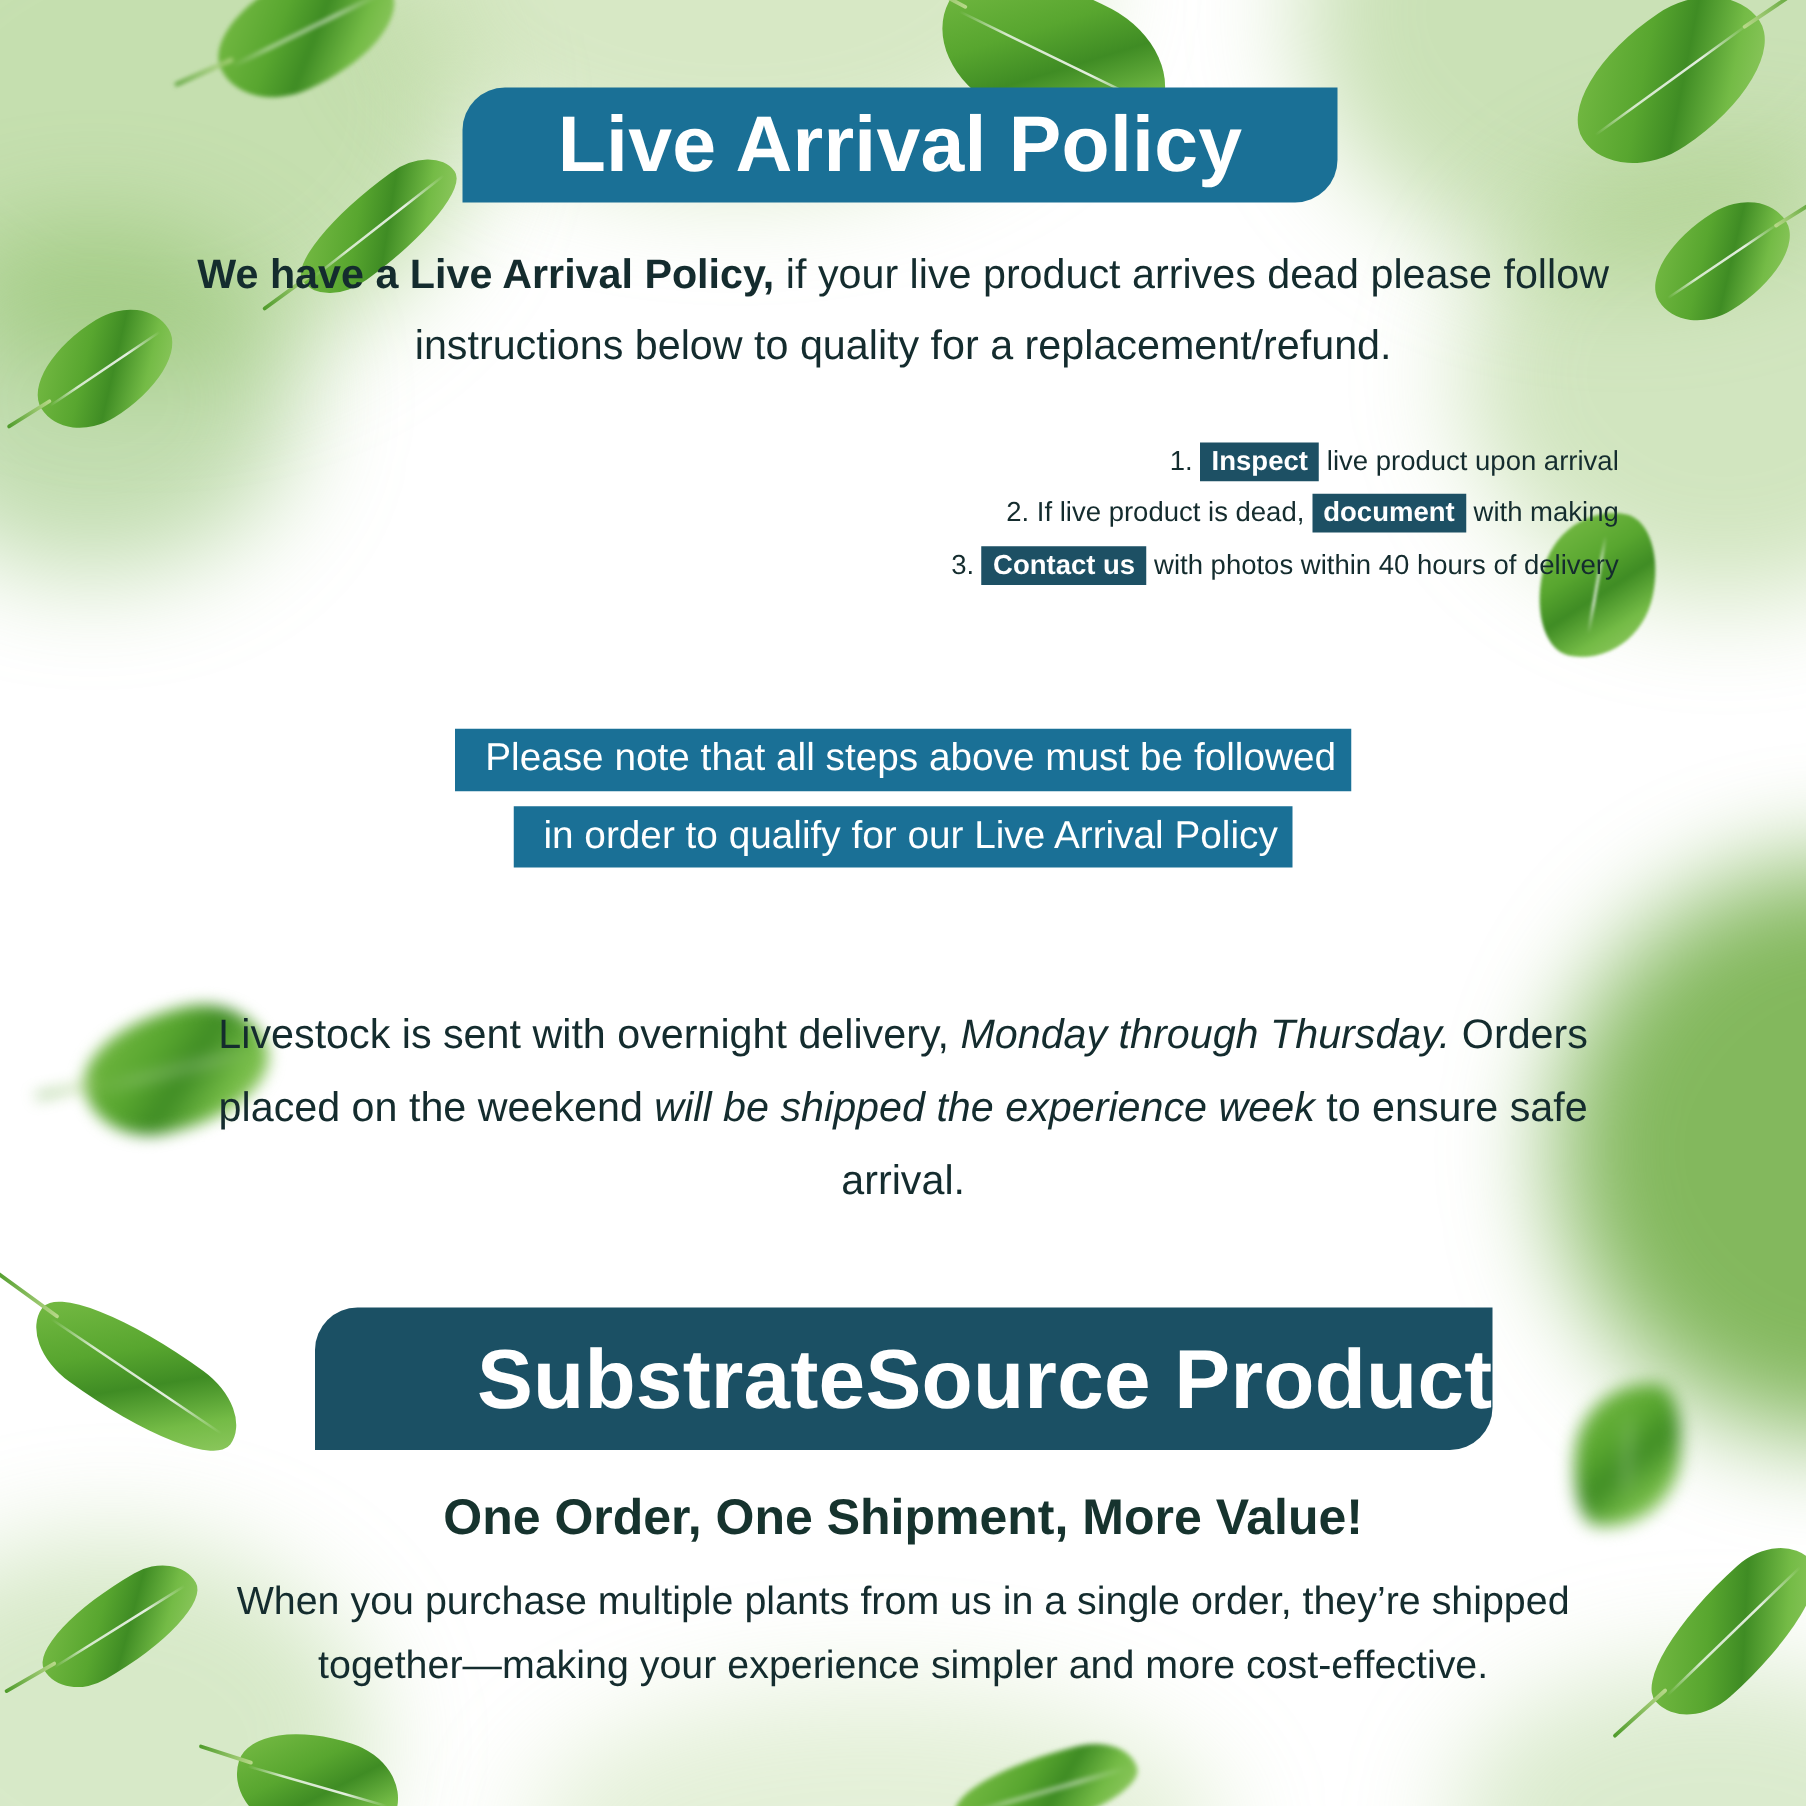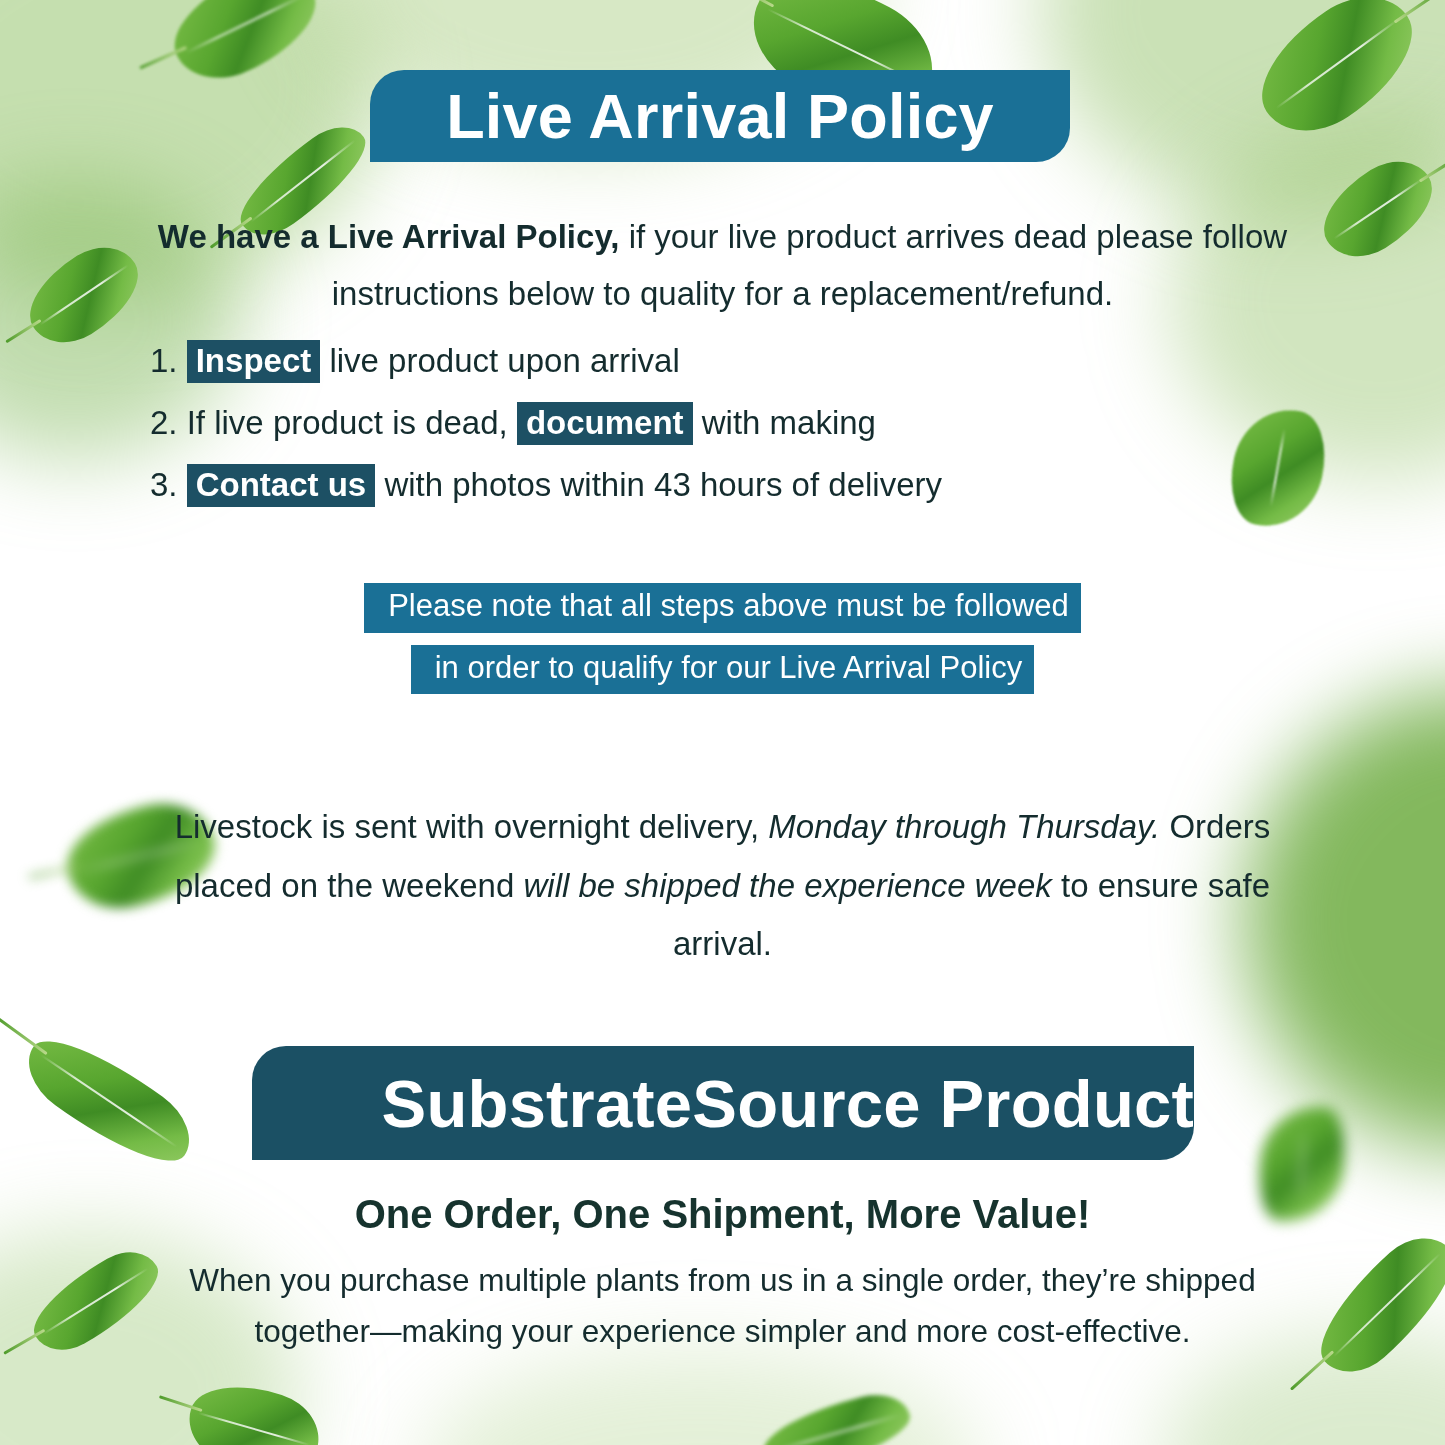--- a/index.html
+++ b/index.html
@@ -66,28 +66,28 @@
     position: absolute;
     text-align: center;
     color: #142c2e;
     font-size: 33px;
     line-height: 1.72;
     font-weight: 300;
   }
   .para b { font-weight: 700; }
   .para i { font-style: italic; }
 
-  #intro { left: 150px; top: 209px; width: 1145px; }
+  #intro { left: 150px; top: 191px; width: 1145px; }
 
   #steps {
     position: absolute;
-    left: 150px; top: 330px; width: 1145px;
-    text-align: left;
+    left: 150px; top: 348px; width: 1145px;
+    text-align: right;
     color: #142c2e;
-    font-size: 33px;
+    font-size: 22px;
     line-height: 1.88;
   }
   #steps .step { white-space: nowrap; }
   .hl {
     background: #1d5064;
     color: #ffffff;
     font-weight: 700;
     padding: 2px 9px 4px 9px;
   }
 
@@ -216,21 +216,21 @@
   <div id="steps">
     <div class="step">
       <span>1.</span>
       <span></span>
       <span class="hl">Inspect</span><span> live product upon arrival</span>
     </div>
     <div class="step">
       <span>2.</span><span> If live product is dead, </span><span class="hl">document</span><span> with making</span>
     </div>
     <div class="step">
-      <span>3.</span><span> </span><span class="hl">Contact us</span><span> with photos within 43 hours of delivery</span>
+      <span>3.</span><span> </span><span class="hl">Contact us</span><span> with photos within 40 hours of delivery</span>
     </div>
   </div>
 
   <div id="note">
     <div><span class="noteline">Please note that all steps above must be followed</span></div>
     <div class="gap"></div>
     <div><span class="noteline">in order to qualify for our Live Arrival Policy</span></div>
   </div>
 
   <div class="para" id="shipping">

